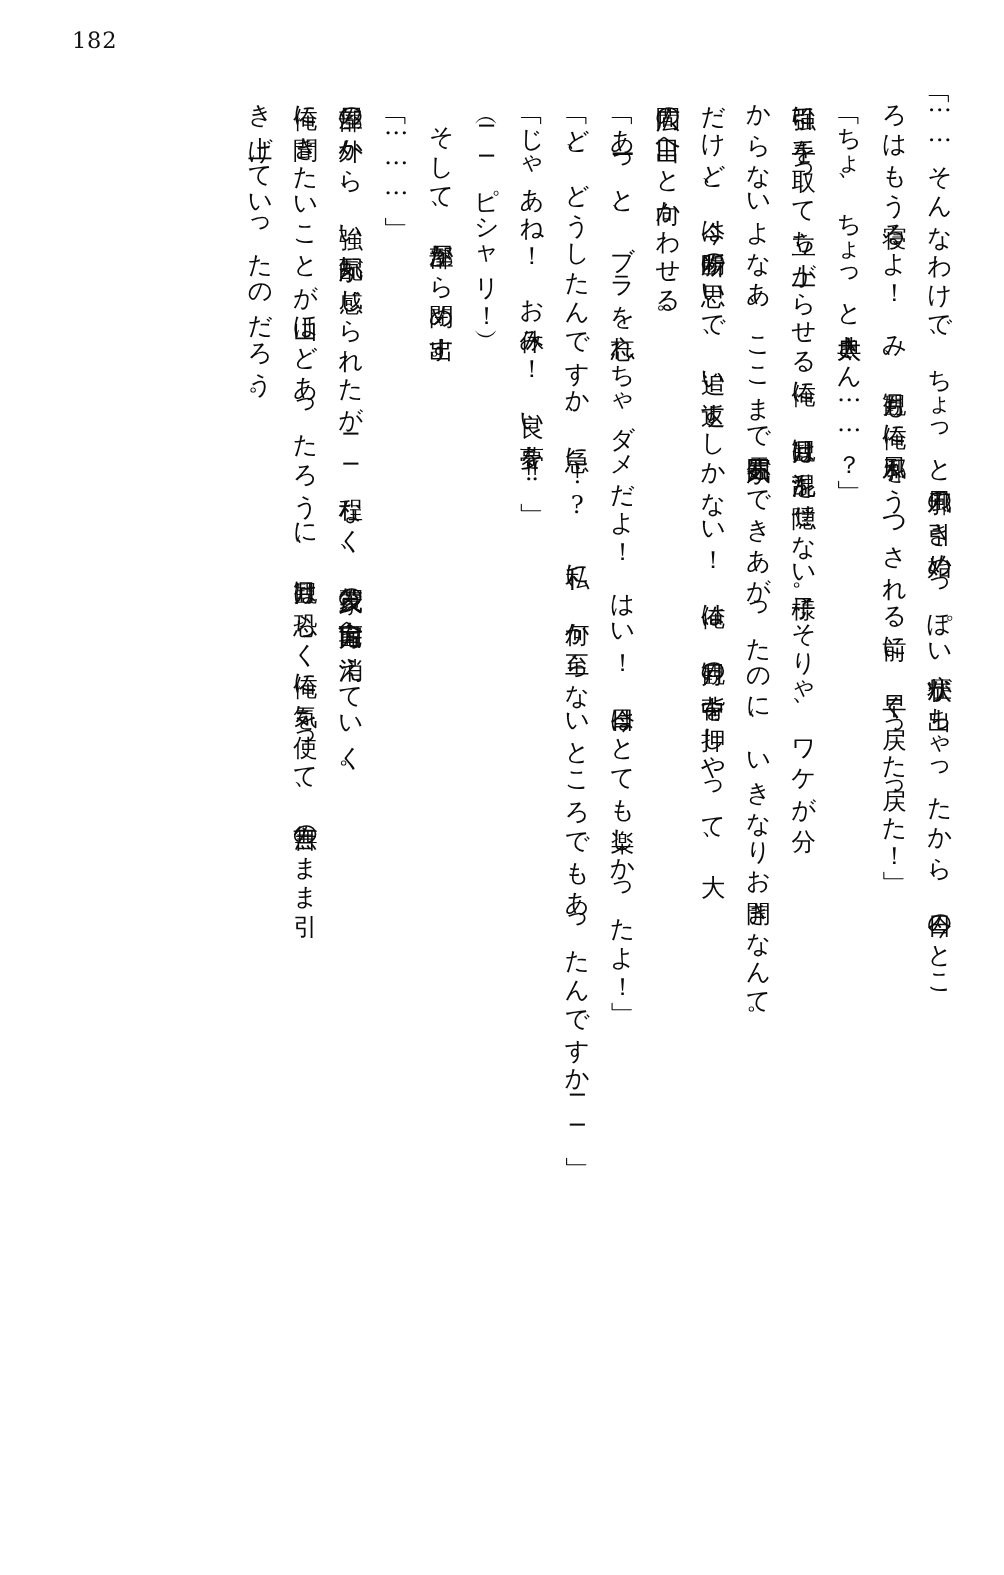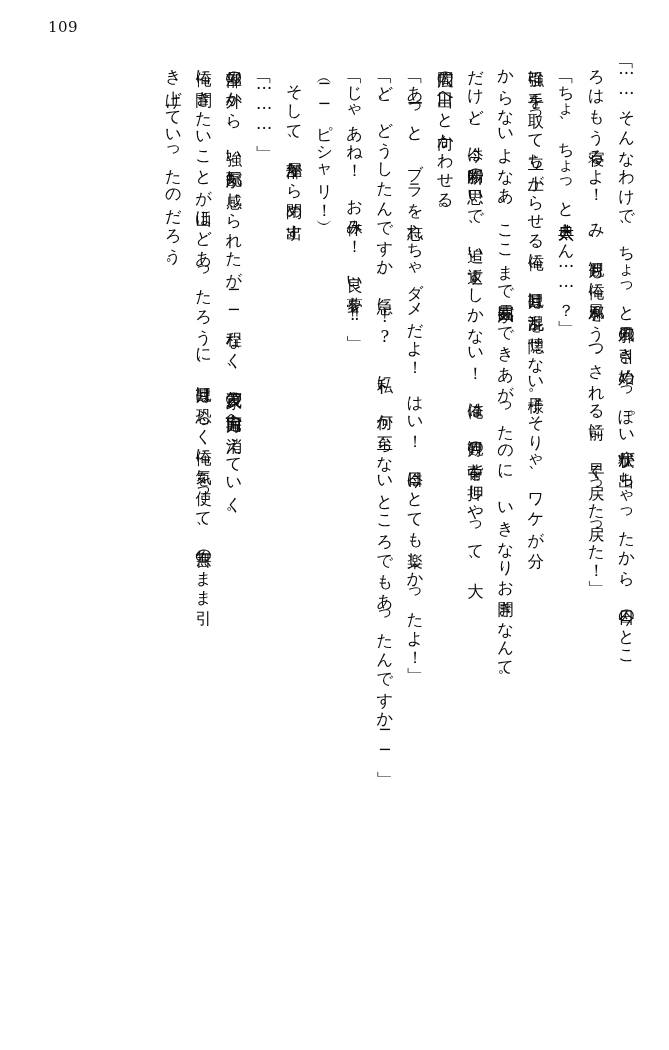--- a/index.html
+++ b/index.html
@@ -57,21 +57,21 @@
   
   .vline.indent {
     padding-top: 15px;
   }
 </style>
 </head>
 <body>
 
 <div class="page">
 
-  <div class="page-number">109</div>
+  <div class="page-number">182</div>
 
   <div class="text-body">
     <div class="vline">「……そんなわけで、ちょっと風邪の引き始めっぽい症状が出ちゃったから、今日のとこ</div>
     <div class="vline">ろはもう寝るよ！　み、観月も俺に風邪をうつされる前に、早く戻った戻った！」</div>
     <div class="vline indent">「ちょ、ちょっと典太さん……？」</div>
     <div class="vline">強引に手を取って立ち上がらせる俺に、観月は混乱を隠せない様子。そりゃ、ワケが分</div>
     <div class="vline">からないよなあ、ここまで雰囲気ができあがったのに、いきなりお開きなんて。</div>
     <div class="vline">だけど、今は断腸の思いで、追い返すしかない！　俺は、観月の背中を押しやって、大</div>
     <div class="vline">広間の出口へと向かわせる。</div>
     <div class="vline indent">「あーっと、ブラを忘れちゃダメだよ！　はい！　今日はとても楽しかったよ！」</div>

